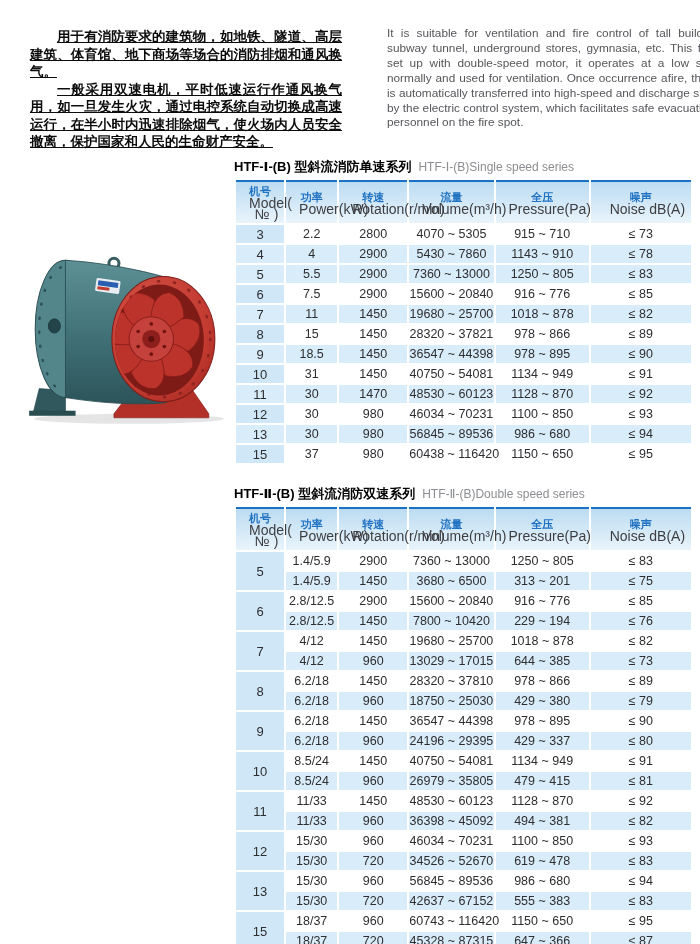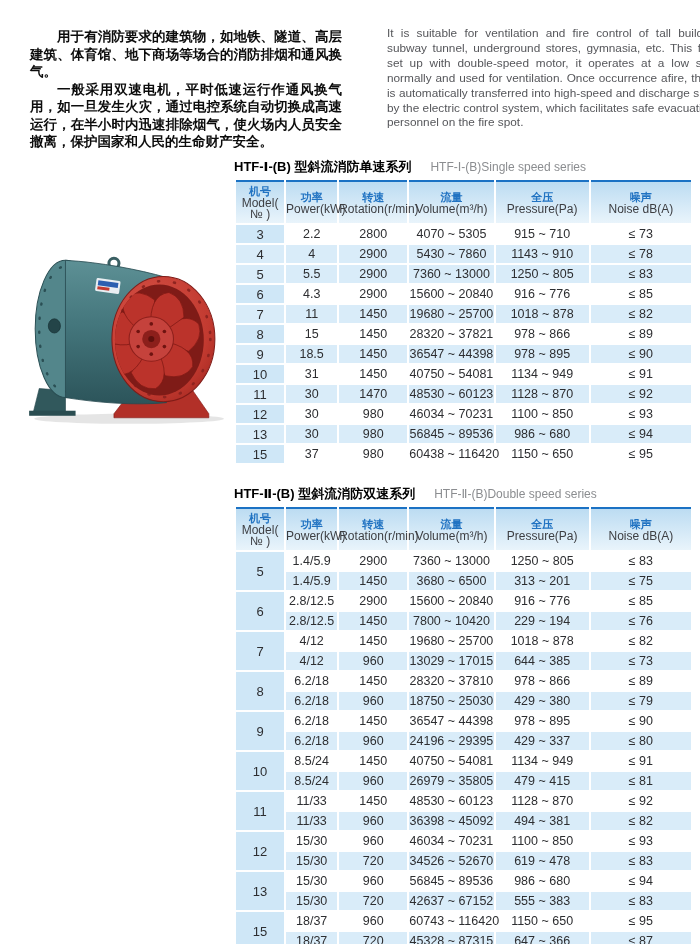--- a/index.html
+++ b/index.html
@@ -4,41 +4,41 @@
 <style>
   * { margin:0; padding:0; box-sizing:border-box; }
   html,body { background:#ffffff; }
   body { font-family:"Liberation Sans","DejaVu Sans",sans-serif; }
   #page { position:relative; width:700px; height:944px; background:#ffffff; overflow:hidden; }
 
   
   .intro-cn { position:absolute; left:30px; top:28px; width:312px;
 
     font-size:13.5px; line-height:17.5px; font-weight:700; color:#0c0c0c; text-align:justify; }
-  .intro-cn p { text-indent:2em; }
+  .intro-cn p { text-indent:2em;text-decoration:underline; }
   .intro-en { position:absolute; left:352px; top:26px; width:341px;
     font-size:11.8px; line-height:14.9px; color:#55565a; text-align:justify;margin-left:35px; }
 
   
   .fan-fig { position:absolute; left:15px; top:243px; width:212px; height:182px; }
   .fan-fig svg { width:100%; height:100%; display:block; }
 
   
   .tblock { position:absolute; left:234px; width:459px; }
   .tblock1 { top:159px; }
   .tblock2 { top:486px; }
   .tbl-title { font-size:13px; line-height:15px; margin-bottom:3px; white-space:nowrap; }
   .title-cn { font-weight:700; color:#000; }
-  .title-en { color:#8b8d90; font-size:12px; margin-left:19px; font-weight:400; }
+  .title-en { color:#8b8d90; font-size:12px; margin-left:7px; font-weight:400; }
 
   table.spec { width:459px; border-collapse:separate; border-spacing:2px 2px; table-layout:fixed; }
   table.spec th { background:linear-gradient(#bcdcf2,#e9f4fb); border-top:2px solid #1b72c4;
     padding:2px 0 3px; vertical-align:middle; }
   .th-cn { display:block; font-size:11px; font-weight:700; color:#2173c2; line-height:14px; }
-  .th-en { display:block; font-size:12px; font-weight:400; color:#3d3e42; line-height:11px; }
+  .th-en { display:block; font-size:14px; font-weight:400; color:#3d3e42; line-height:11px;margin-left:13px; }
   table.spec td { height:18px; text-align:center; vertical-align:middle;
     font-size:12.5px; color:#2d2e31; background:#ffffff; white-space:nowrap; }
   table.spec tr.odd td { background:#d9ecf9; }
   table.spec td.model { background:#cfe7f7; font-size:13px; }
 </style>
 </head>
 <body>
 
 <div id="page">
 
@@ -176,21 +176,21 @@
           <tr class="odd">
             <td class="model">5</td>
             <td>5.5</td>
             <td>2900</td>
             <td>7360 ~ 13000</td>
             <td>1250 ~ 805</td>
             <td>≤ 83</td>
           </tr>
           <tr class="even">
             <td class="model">6</td>
-            <td>4.3</td>
+            <td>7.5</td>
             <td>2900</td>
             <td>15600 ~ 20840</td>
             <td>916 ~ 776</td>
             <td>≤ 85</td>
           </tr>
           <tr class="odd">
             <td class="model">7</td>
             <td>11</td>
             <td>1450</td>
             <td>19680 ~ 25700</td>

